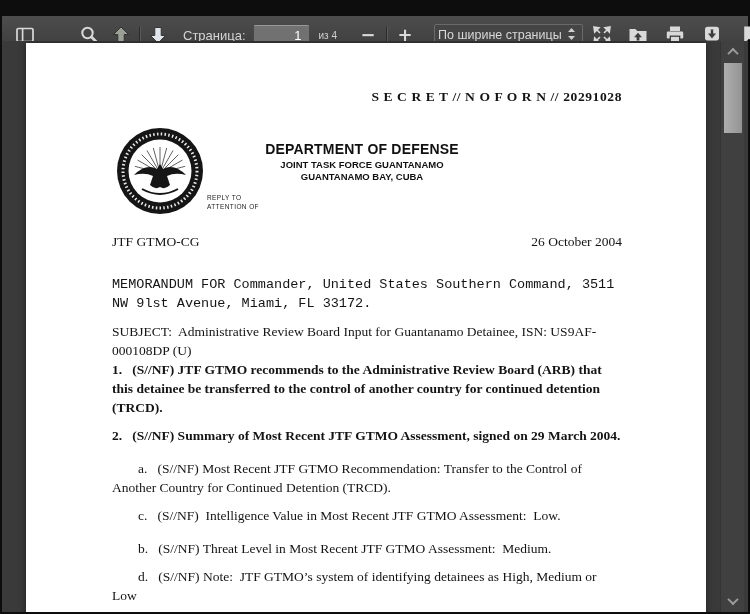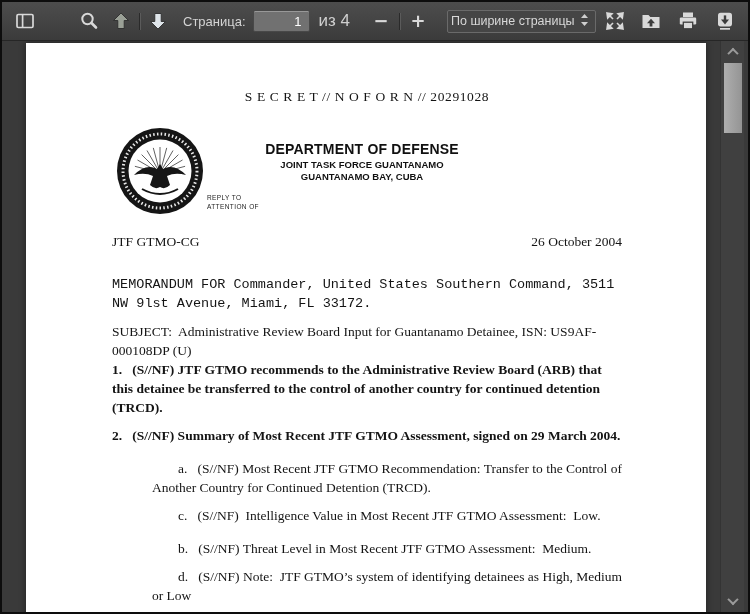--- a/index.html
+++ b/index.html
@@ -1,69 +1,69 @@
 <!DOCTYPE html>
 <html><head>
 <meta charset="utf-8">
 <style>
   * { margin:0; padding:0; box-sizing:border-box; }
   html,body { width:750px; height:614px; background:#fff; }
   .frame { position:relative; width:750px; height:614px; background:#0d0d0d;
            font-family:"Liberation Sans", sans-serif; overflow:hidden; }
 
   
-  .toolbar { position:absolute; left:2px; top:2px; right:2px; height:39px;
+  .toolbar { position:absolute; left:2px; top:16px; right:2px; height:39px;
              background:linear-gradient(#4d4d4d,#3b3b3b);
              border-bottom:1px solid #262626;
              display:flex; align-items:center; }
   .tbtn { width:30px; height:28px; display:flex; align-items:center; justify-content:center;
           background:transparent; border:0; cursor:pointer; flex:0 0 auto; }
   .tbtn svg { display:block; }
   .glyph-btn { color:#d9d9d9; font-size:18px; font-weight:bold; line-height:1;
                font-family:"DejaVu Sans", sans-serif; }
   .sep { width:1px; height:17px; background:#2a2a2a; box-shadow:1px 0 0 #5b5b5b;
          margin:0 3px; flex:0 0 auto; }
   .tb-label { color:#d4d4d4; font-size:13px; margin:0 7px 0 10px; flex:0 0 auto; }
   .page-input { width:57px; height:22px; background:#717171; border:1px solid #484848;
                 border-radius:2px; color:#fff; text-align:right; padding-right:7px;
                 font-size:13px; font-family:"Liberation Sans",sans-serif;
                 box-shadow:inset 0 1px 0 rgba(255,255,255,.28); flex:0 0 auto; }
-  .page-count { color:#cfcfcf; font-size:17px; margin-left:9px; flex:0 0 auto; }
+  .page-count { color:#cfcfcf; font-size:10px; margin-left:9px; flex:0 0 auto; }
   .zoom-select { width:149px; height:23px; background:#454545; border:1px solid #6a6a6a;
                  border-radius:2px; color:#d8d8d8; font-size:12.5px; padding:0 5px 0 3px;
                  display:flex; align-items:center; justify-content:space-between;
                  cursor:pointer; flex:0 0 auto; }
 
   
   .viewer { position:absolute; left:2px; top:41px; right:2px; bottom:2px;
             background:#3a3a3a; overflow:hidden; }
   .page { position:absolute; left:24px; top:2px; width:680px; height:760px;
           background:#ffffff; box-shadow:0 0 7px rgba(0,0,0,.45);
           padding:44px 84px 0 86px; color:#141414;
           font-family:"Liberation Serif", serif; font-size:13.5px; line-height:19px; }
 
-  .classification { text-align:center; font-weight:normal; letter-spacing:.6px;
+  .classification { text-align:right; font-weight:bold; letter-spacing:.6px;
                     white-space:pre-wrap; }
 
   .letterhead { position:relative; height:126px; }
   .seal { position:absolute; left:4px; top:21px; width:88px; height:88px; }
   .reply-to { position:absolute; left:95px; top:87px; font-family:"Liberation Sans",sans-serif;
               font-size:6.5px; line-height:9px; letter-spacing:.4px; color:#222; }
   .dept { position:absolute; left:130px; top:34px; width:240px; text-align:center;
           font-family:"Liberation Sans",sans-serif; color:#101010; }
   .dept-l1 { font-size:14px; font-weight:bold; letter-spacing:.2px; }
   .dept-sm { font-size:9.5px; font-weight:bold; line-height:12px;text-align:center; }
 
   .office-row { display:flex; justify-content:space-between; }
   .docp { white-space:pre-wrap; }
   .m-memo { margin-top:24px;font-family:Liberation Mono, monospace; }
   .m-subj { margin-top:9px; }
   .m-p1 { font-weight:bold; }
   .m-p2 { margin-top:9px; font-weight:bold; }
-  .sub-item { text-indent:26px;margin-left:40px; }
+  .sub-item { text-indent:26px; }
   .m-a { margin-top:14px; }
   .m-b { margin-top:14px; }
   .m-c { margin-top:9px; }
   .m-d { margin-top:9px; }
 
   
   .scrollbar { position:absolute; top:0; bottom:0; left:718px; width:24px;
                background:#404040; border-left:1px solid #343434; }
   .sb-btn { position:absolute; left:2px; width:20px; height:18px; display:flex;
             align-items:center; justify-content:center; cursor:pointer; }

